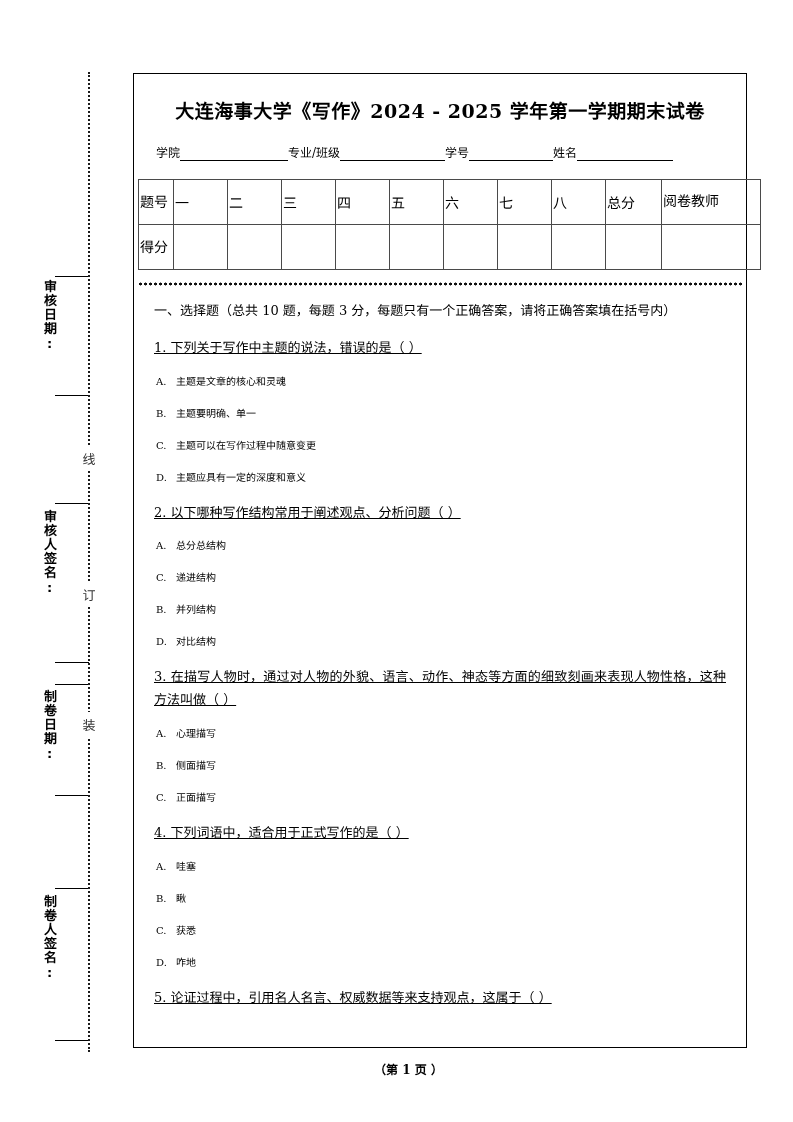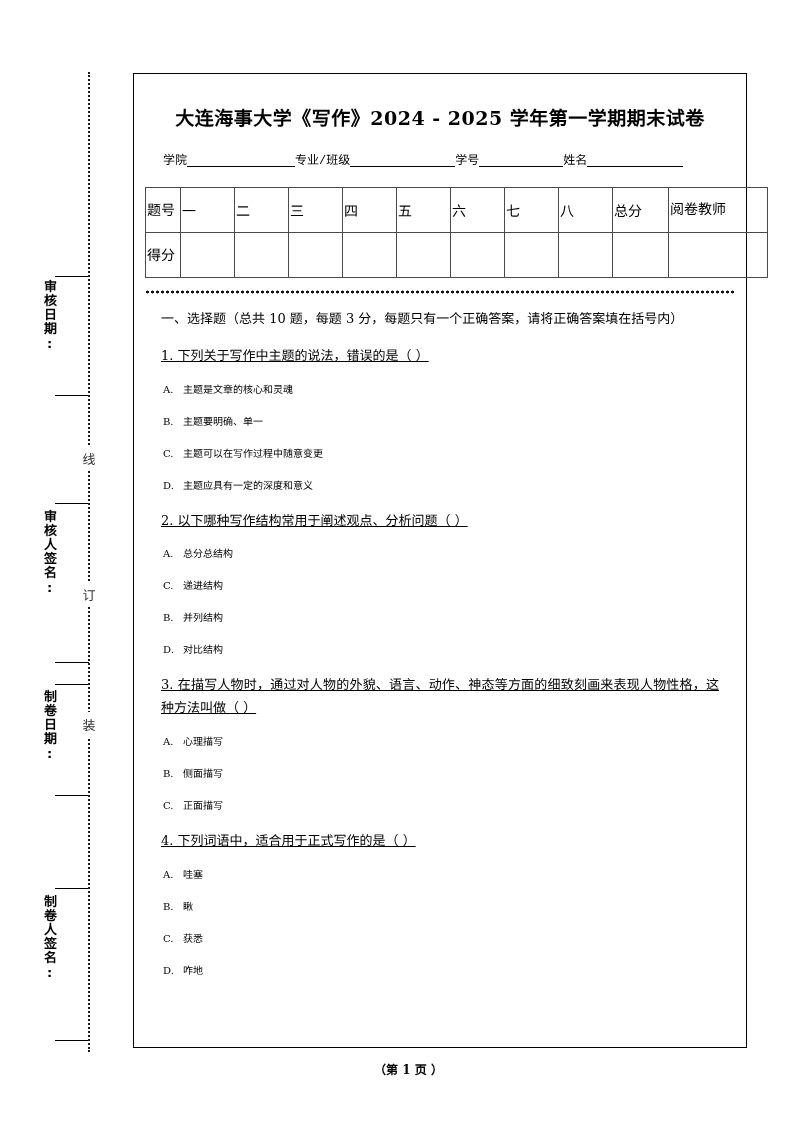--- a/index.html
+++ b/index.html
@@ -65,21 +65,21 @@
 
   
   .page-frame {
     position: absolute;
     left: 133px;
     top: 73px;
     width: 614px;
     height: 975px;
     border: 1.6px solid #000;
     box-sizing: border-box;
-    padding: 11px;
+    padding: 4px;
   }
 
   .title {
     text-align: center;
     font-family: "DejaVu Serif", "Liberation Serif", serif;
     font-size: 19px;
     font-weight: bold;
     letter-spacing: 0.5px;
     margin: 18px 0 0 0;
     padding: 0 6px;
@@ -90,22 +90,21 @@
   .info-row {
     display: flex;
     align-items: flex-end;
     margin: 20px 18px 0 18px;
     font-family: "DejaVu Serif", "Liberation Serif", serif;
     font-size: 12px;
     white-space: nowrap;
   }
   .info-field {
     display: flex;
-    align-items: center;
-    font-family: Liberation Mono, monospace;
+    align-items: flex-end;
   }
   .info-label { flex: 0 0 auto; padding-bottom: 1px; }
   .info-blank {
     border-bottom: 1px solid #000;
     height: 13px;
   }
   .blank-w1 { width: 108px; }
   .blank-w2 { width: 105px; }
   .blank-w3 { width: 84px; }
   .blank-w4 { width: 96px; }
@@ -322,17 +321,20 @@
         <span class="opt-letter">B.</span><span>瞅</span>
       </p>
       <p class="q-option">
         <span class="opt-letter">C.</span><span>获悉</span>
       </p>
       <p class="q-option">
         <span class="opt-letter">D.</span><span>咋地</span>
       </p>
     </div>
 
+    <div class="q-block">
+      <p class="q-stem">5. 论证过程中，引用名人名言、权威数据等来支持观点，这属于（ ）</p>
+    </div>
 
   </div>
 </div>
 
 <div class="footer">（第 1 页 ）</div>
 
 </body></html>

